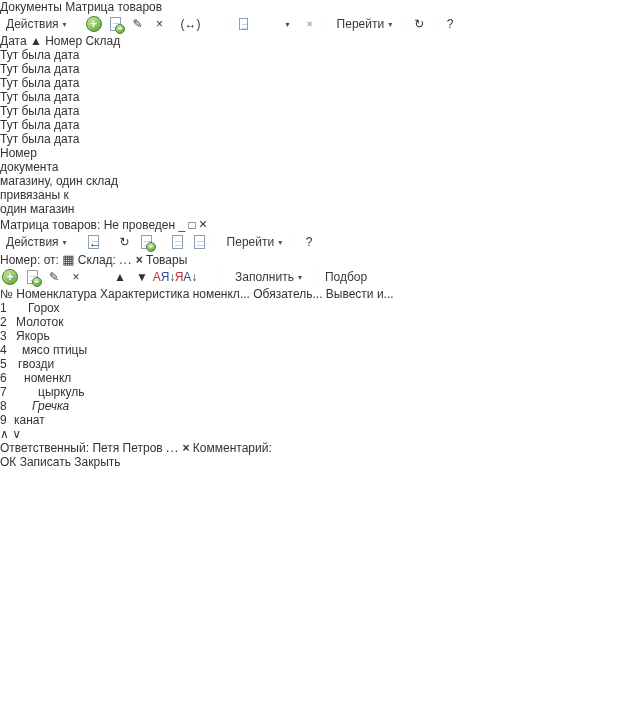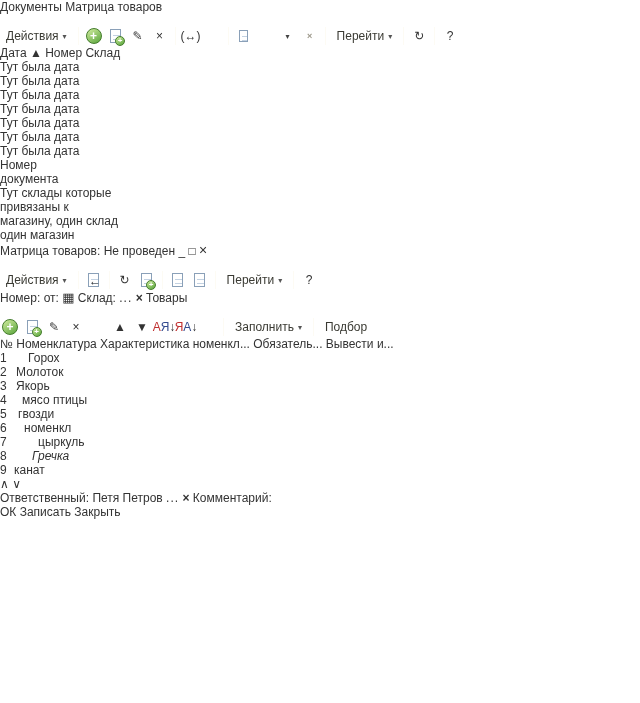--- a/index.html
+++ b/index.html
@@ -2,21 +2,21 @@
 <html><head>
 <meta charset="utf-8">
 <style>
   * { margin:0; padding:0; box-sizing:border-box; }
   html,body { background:#fff; }
   #root {
     position:relative; width:516px; height:703px; overflow:hidden;
     font-family:"Liberation Sans", sans-serif; font-size:12px; color:#333; background:#fff;
   }
   
-  .tbar { display:flex; align-items:center; gap:2px;margin-top:12px; }
+  .tbar { display:flex; align-items:center; gap:2px; }
   .tbtn { display:inline-flex; align-items:center; gap:4px; padding:2px 6px; color:#3a3a33; cursor:default; white-space:nowrap; }
   .tbtn .arr { font-size:8px; color:#555; }
   .tsep { width:1px; height:18px; background:#cdc6aa; border-right:1px solid #fdfbf4; margin:0 3px; }
   .ic { width:20px; height:20px; display:inline-flex; align-items:center; justify-content:center; position:relative; }
   
   .ic-add { width:16px; height:16px; border-radius:50%; background:linear-gradient(145deg,#d2ec9f,#58a43b); border:1px solid #447d2c; color:#fff; font-weight:bold; font-size:12px; line-height:12px; display:flex; align-items:center; justify-content:center; }
   .docsh { width:11px; height:14px; background:#fff; border:1px solid #8aa0b8; position:relative;
     background-image:repeating-linear-gradient(to bottom, transparent 0 3px, #c3d2e2 3px 4px); background-size:7px 100%; background-repeat:no-repeat; background-position:2px 2px; }
   .docsh .badge { position:absolute; right:-5px; bottom:-4px; width:10px; height:10px; border-radius:50%; background:linear-gradient(145deg,#cdea9c,#57a43a); border:1px solid #447d2c; color:#fff; font-size:8px; line-height:8px; font-weight:bold; text-align:center; }</style>
 </head>
@@ -127,23 +127,22 @@
           <span class="lrow-sel"><span class="ldate">Тут была дата</span></span>
         </div>
       <div class="vline" style="left:19px;"></div>
       <div class="vline" style="left:225px;"></div>
       <div class="vline" style="left:319px;"></div>
       <div class="note note1">
         <div>Номер</div>
         <div>документа</div>
       </div>
       <div class="note note2">
-        <div>Тут склады которые</div>
+        <div>магазину, один склад</div>
         <div>привязаны к</div>
-        <div>магазину, один склад</div>
         <div>один магазин</div>
       </div>
     </div>
   </div>
 
   <div class="dlg">
     <div class="d-title">
       <span class="wdoc" style="width:12px;height:15px;"></span>
       <span class="cap">Матрица товаров: Не проведен</span>
       <span class="winctl">

